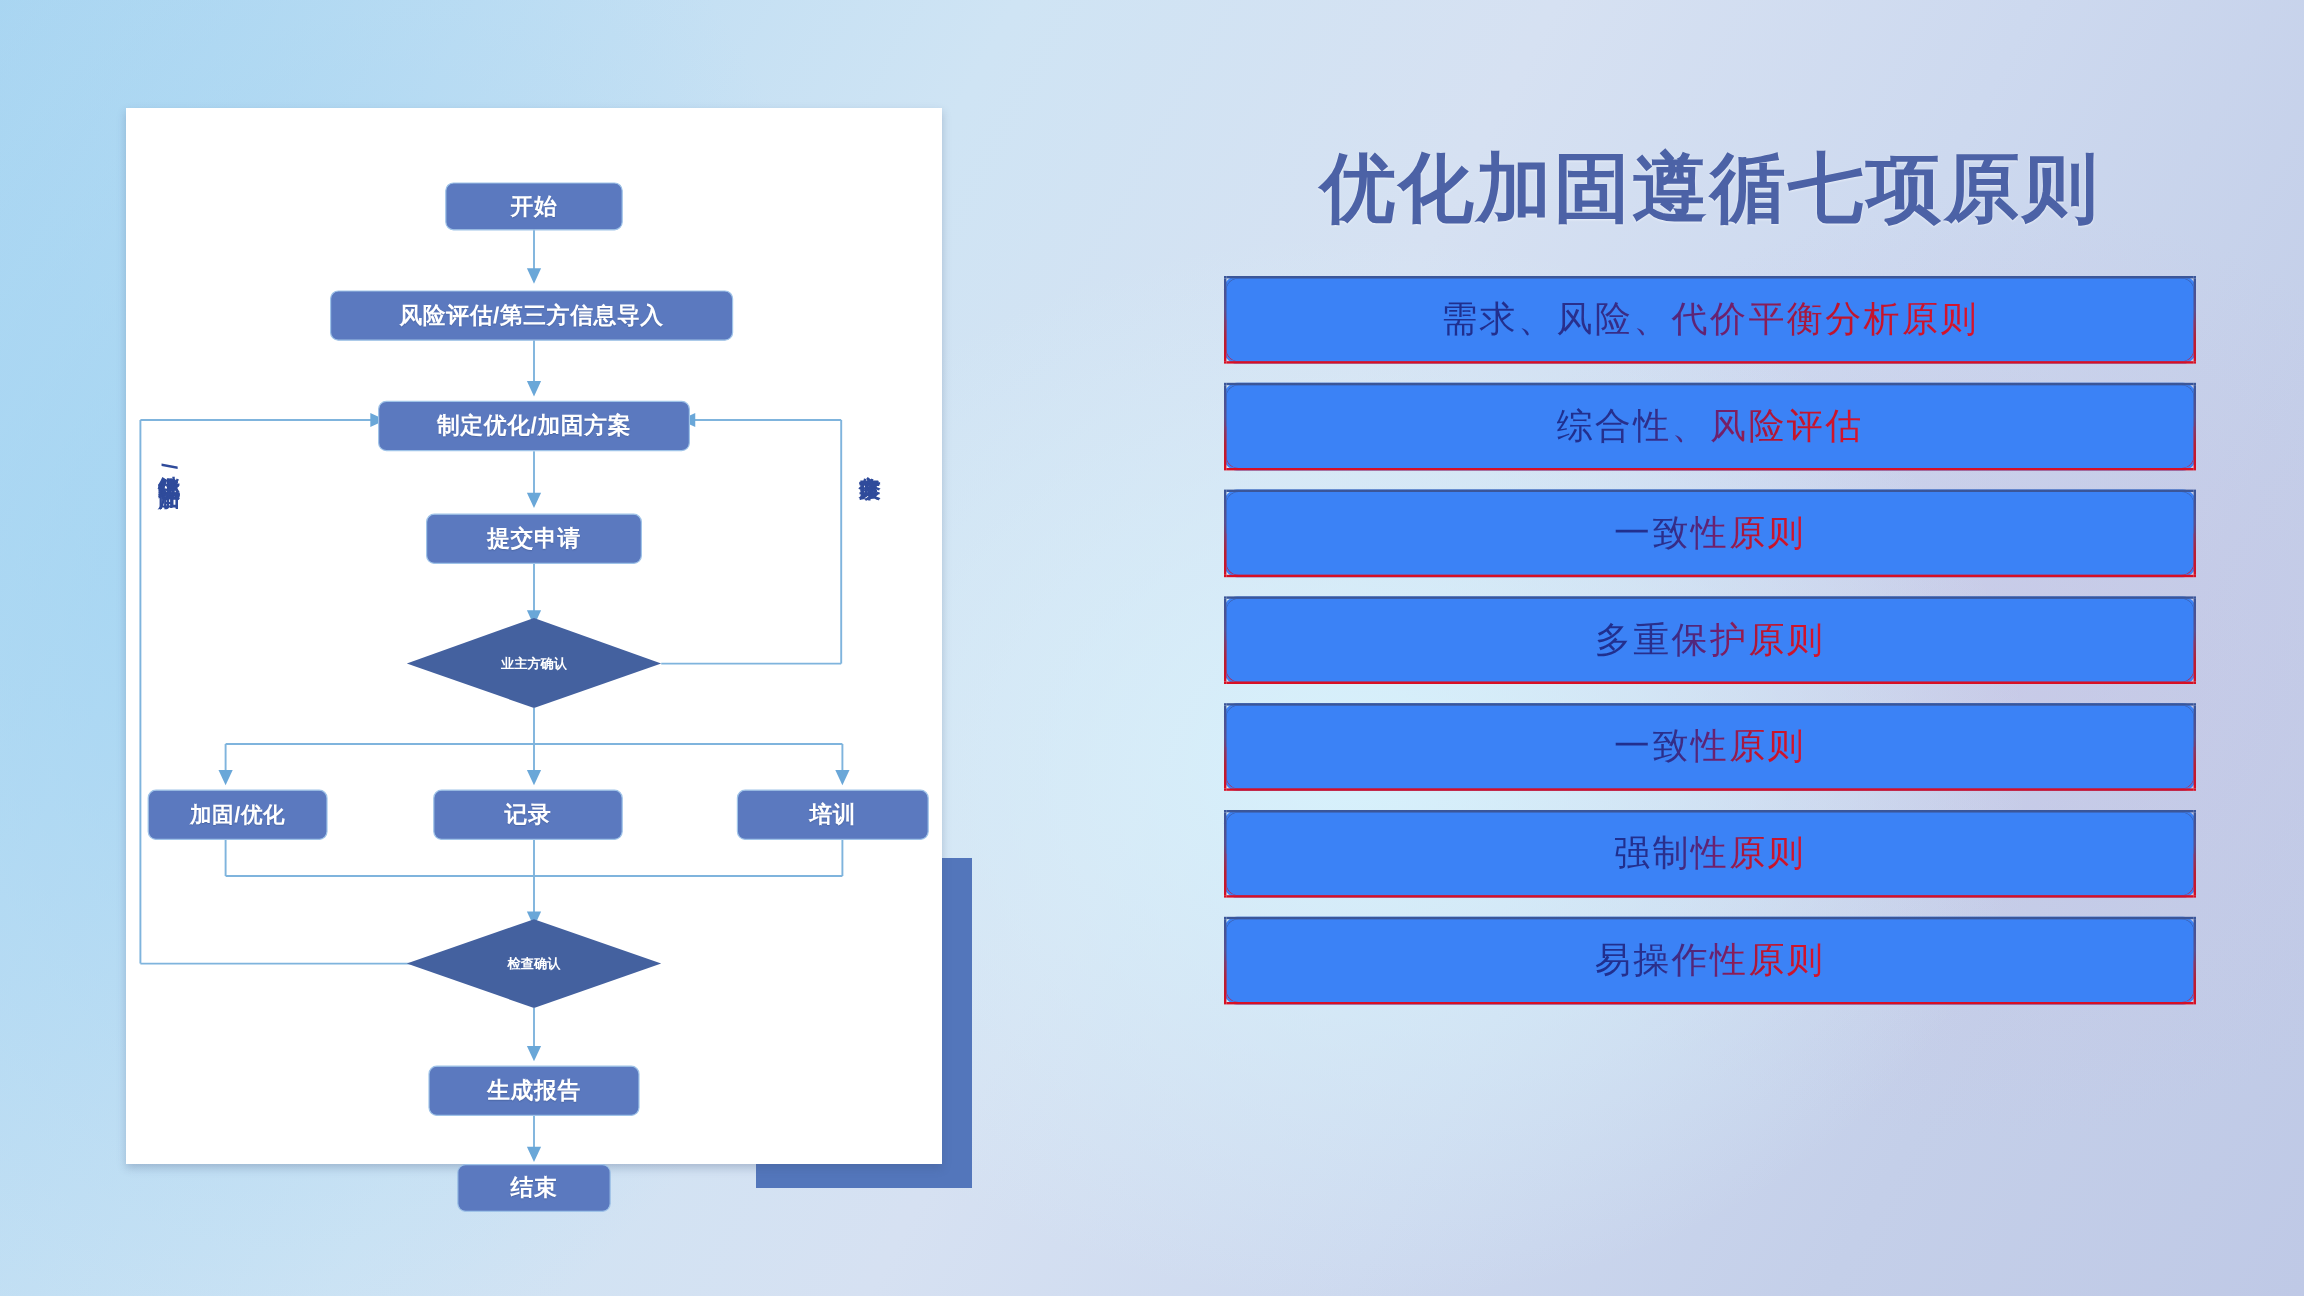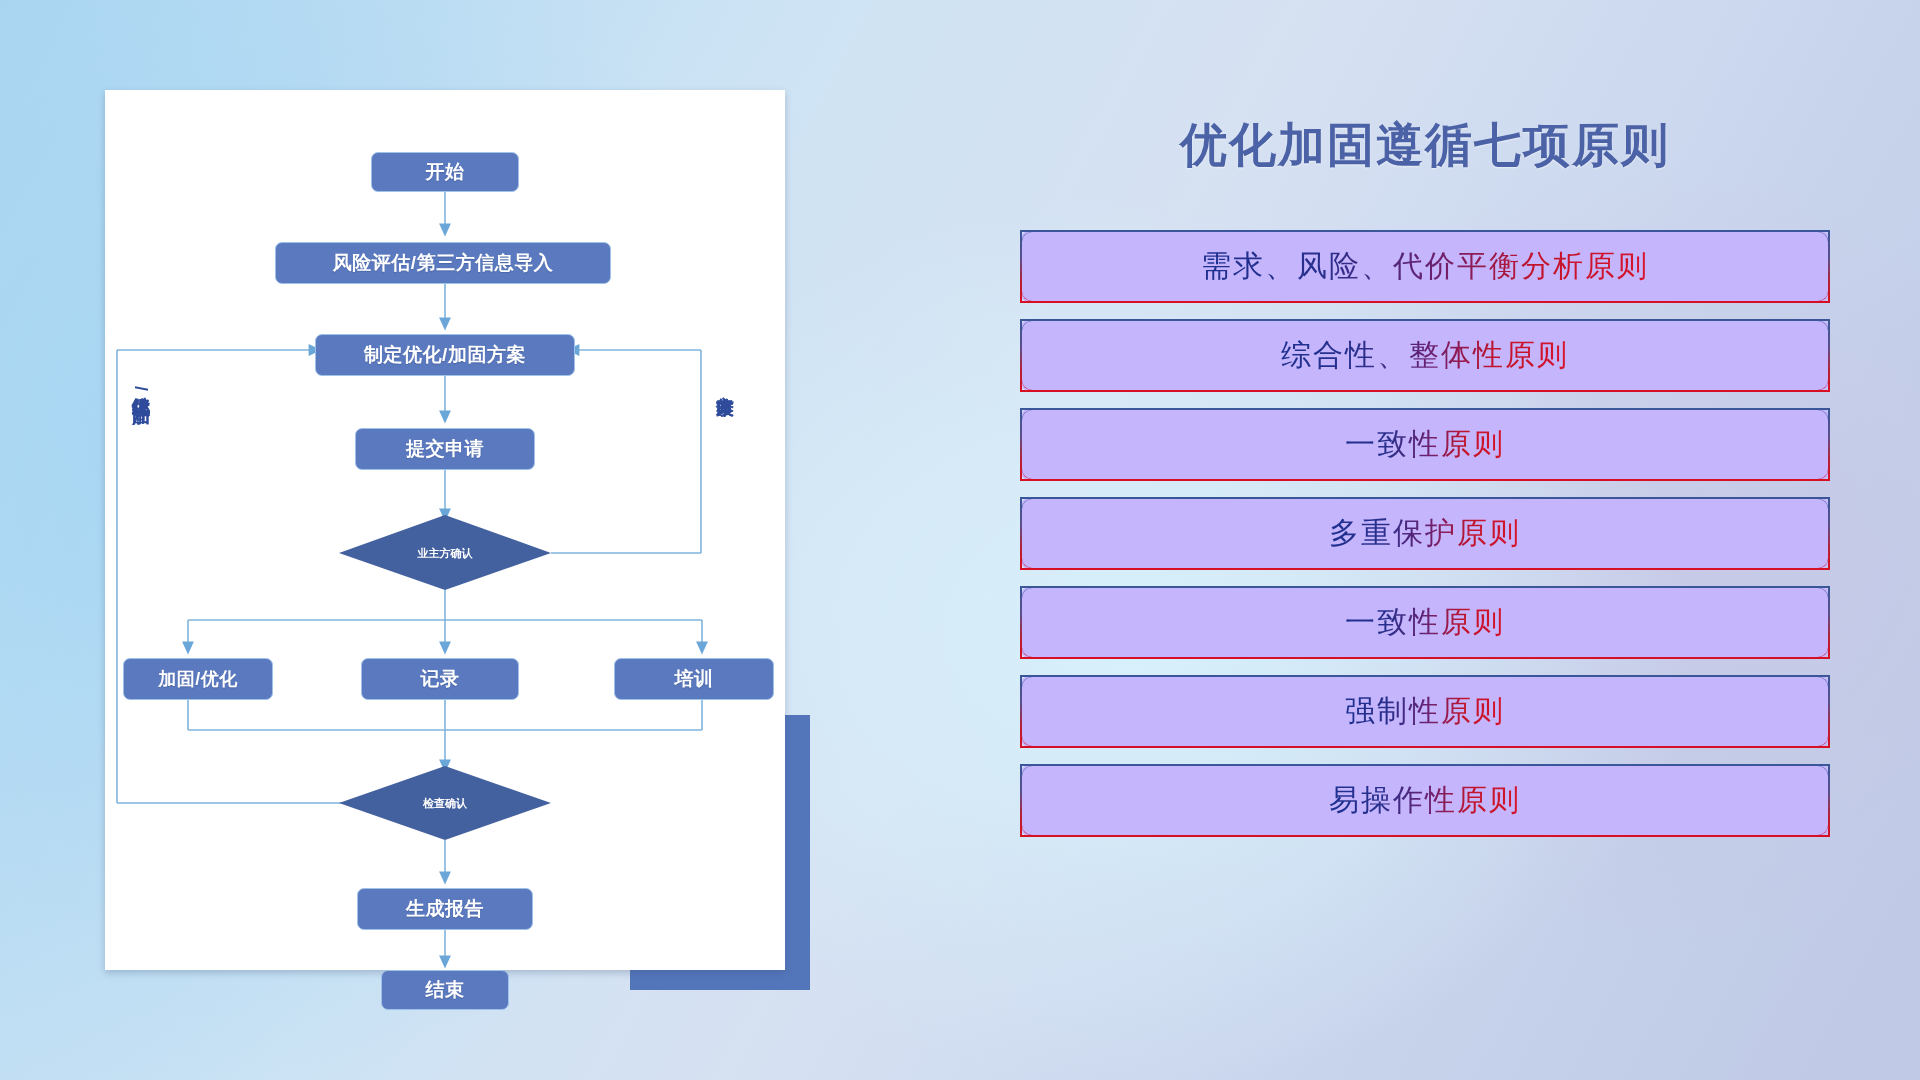--- a/index.html
+++ b/index.html
@@ -110,38 +110,38 @@
     top: 100px;
     width: 810px;
     height: 900px;
   }
   #principles-title {
     position: absolute;
     left: 0;
     top: 14px;
     width: 810px;
     text-align: center;
-    font-size: 47px;
+    font-size: 63px;
     font-weight: bold;
     color: #4c62a6;
     letter-spacing: 2px;
     text-shadow: 0 1px 2px rgba(255,255,255,0.55);
   }
   #principles-list {
     position: absolute;
     left: 0;
     top: 130px;
     width: 810px;
   }
   .principle-item {
     position: relative;
     height: 73px;
     margin-bottom: 16px;
     border-radius: 11px;
-    background: #c4b5fd;
+    background: #3b82f6;
     border: 2px solid transparent;
     border-image: linear-gradient(180deg, #3a5699 0%, #5b4f8e 38%, #b81f32 72%, #d80f24 100%) 1 stretch;
     box-sizing: border-box;
     display: flex;
     align-items: center;
     justify-content: center;
     overflow: hidden;
   }
   
   .principle-item::before {
@@ -287,21 +287,21 @@
 
   <div id="principles-title">优化加固遵循七项原则</div>
 
   <div id="principles-list">
 
     <div class="principle-item">
       <span class="principle-label">需求、风险、代价平衡分析原则</span>
     </div>
 
     <div class="principle-item">
-      <span class="principle-label">综合性、整体性原则</span>
+      <span class="principle-label">综合性、风险评估</span>
     </div>
 
     <div class="principle-item">
       <span class="principle-label">一致性原则</span>
     </div>
 
     <div class="principle-item">
       <span class="principle-label">多重保护原则</span>
     </div>
 

